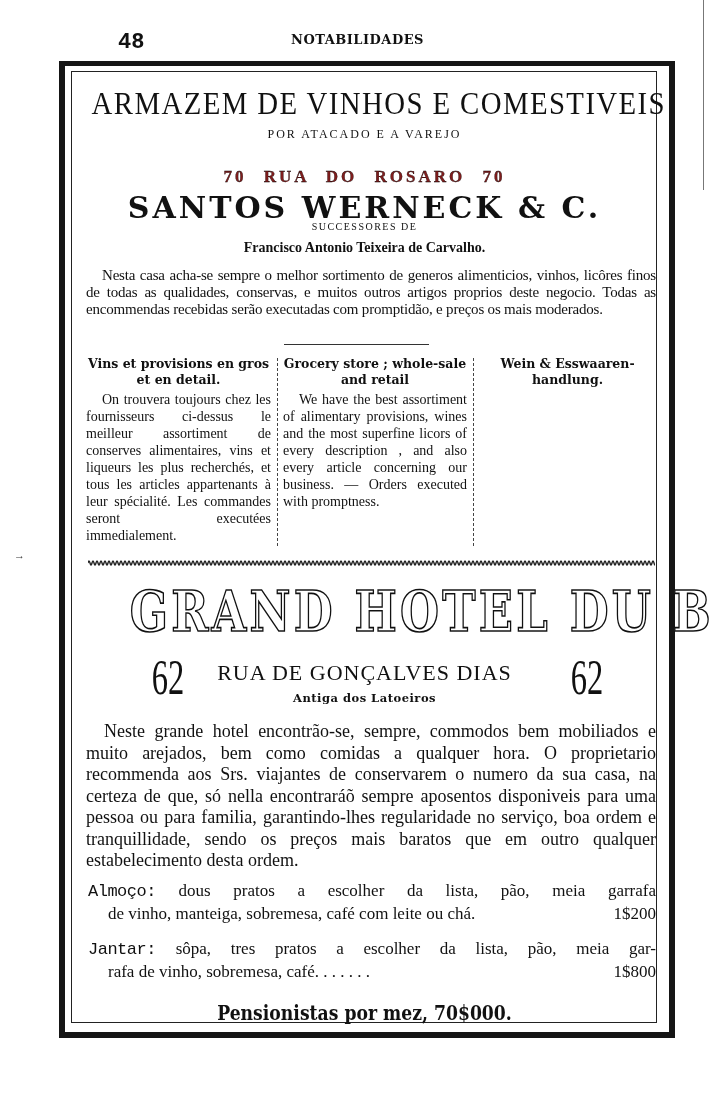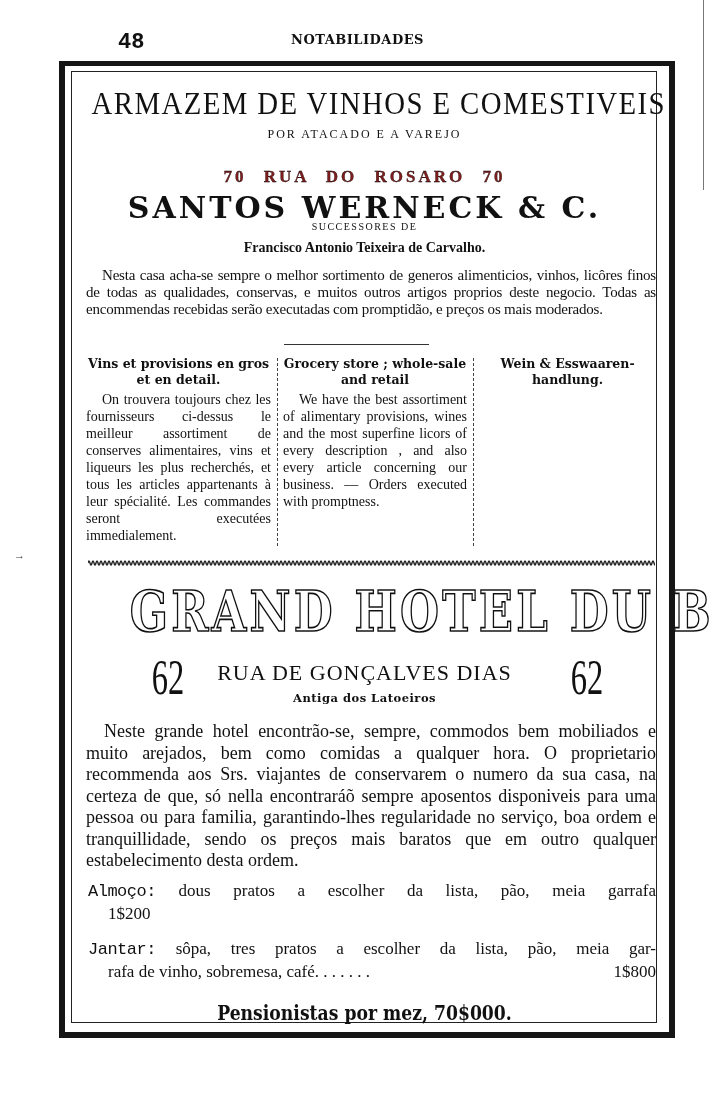--- a/index.html
+++ b/index.html
@@ -101,20 +101,21 @@
 <div class="center t-grand">GRAND HOTEL DU BRÉSIL</div>
 <div class="num62 num62-left">62</div>
 <div class="num62 num62-right">62</div>
 <div class="center t-goncalves">RUA DE GONÇALVES DIAS</div>
 <div class="center t-antiga">Antiga dos Latoeiros</div>
 <div class="body2">Neste grande hotel encontrão-se, sempre, commodos bem mobiliados e muito arejados, bem como comidas a qualquer hora. O proprietario recommenda aos Srs. viajantes de conservarem o numero da sua casa, na certeza de que, só nella encontraráõ sempre aposentos disponiveis para uma pessoa ou para familia, garantindo-lhes regularidade no serviço, boa ordem e tranquillidade, sendo os preços mais baratos que em outro qualquer estabelecimento desta ordem.</div>
 
 <div class="menu menu-almoco">
   <div class="l1"><span class="lbl">Almoço:</span> <span>dous pratos a escolher da lista, pão, meia garrafa</span></div>
   <div class="l2">
+      <span>de vinho, manteiga, sobremesa, café com leite ou chá.</span>
       <span>1$200</span>
     </div>
 </div>
 <div class="menu menu-jantar">
   <div class="l1"><span class="lbl">Jantar:</span> <span>sôpa, tres pratos a escolher da lista, pão, meia gar-</span></div>
   <div class="l2">
       <span>rafa de vinho, sobremesa, café. . . . . . .</span>
       <span>1$800</span>
     </div>
 </div>

